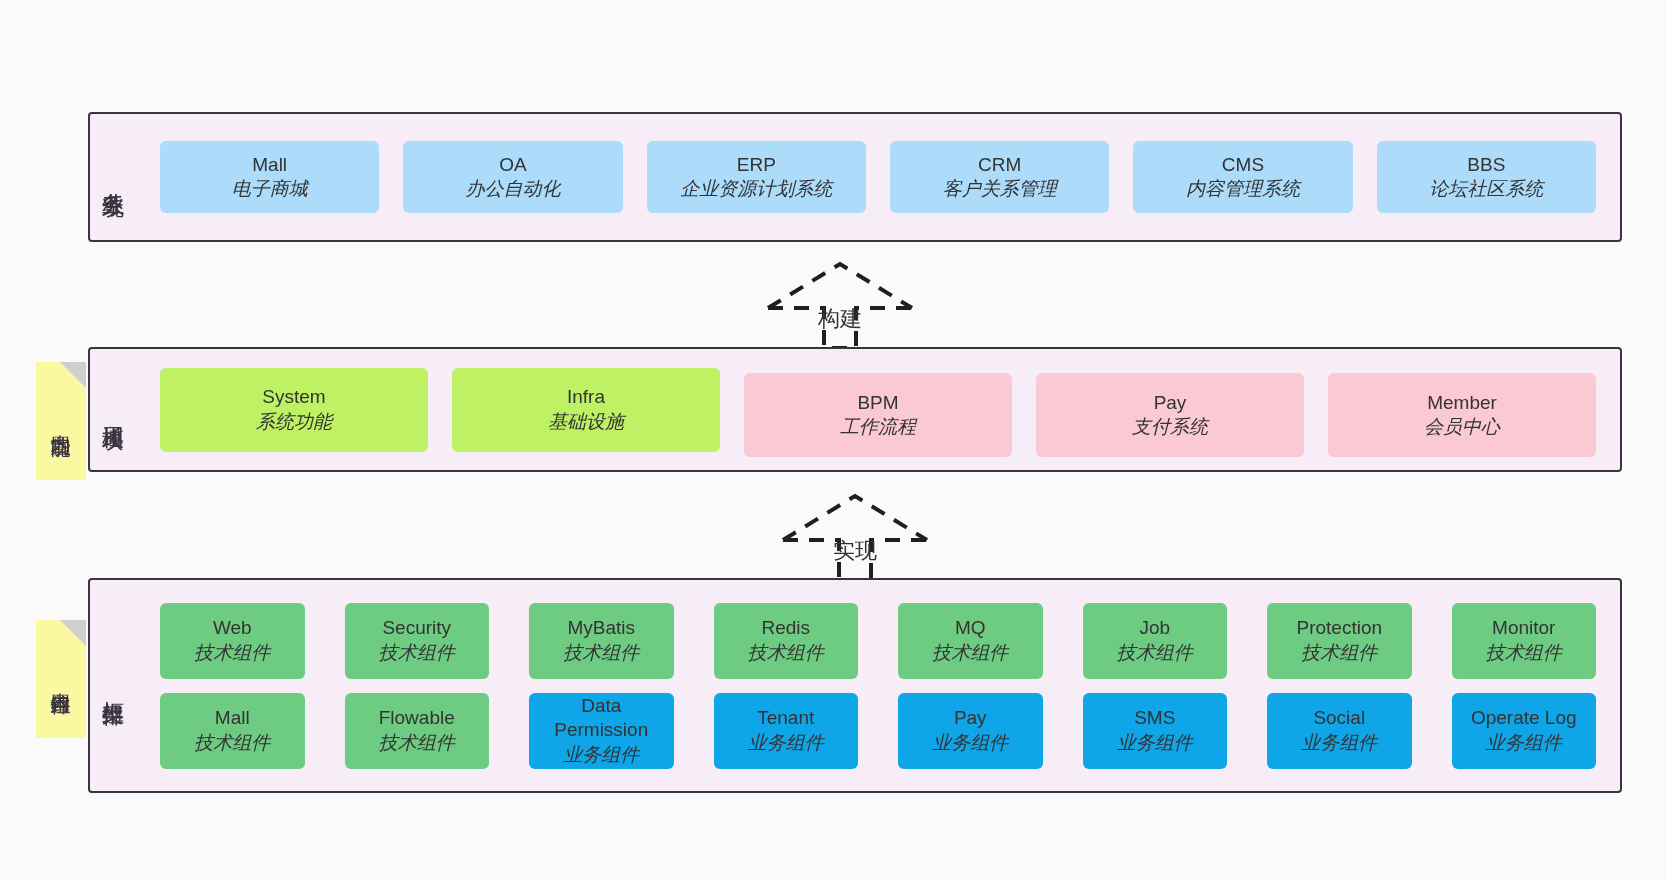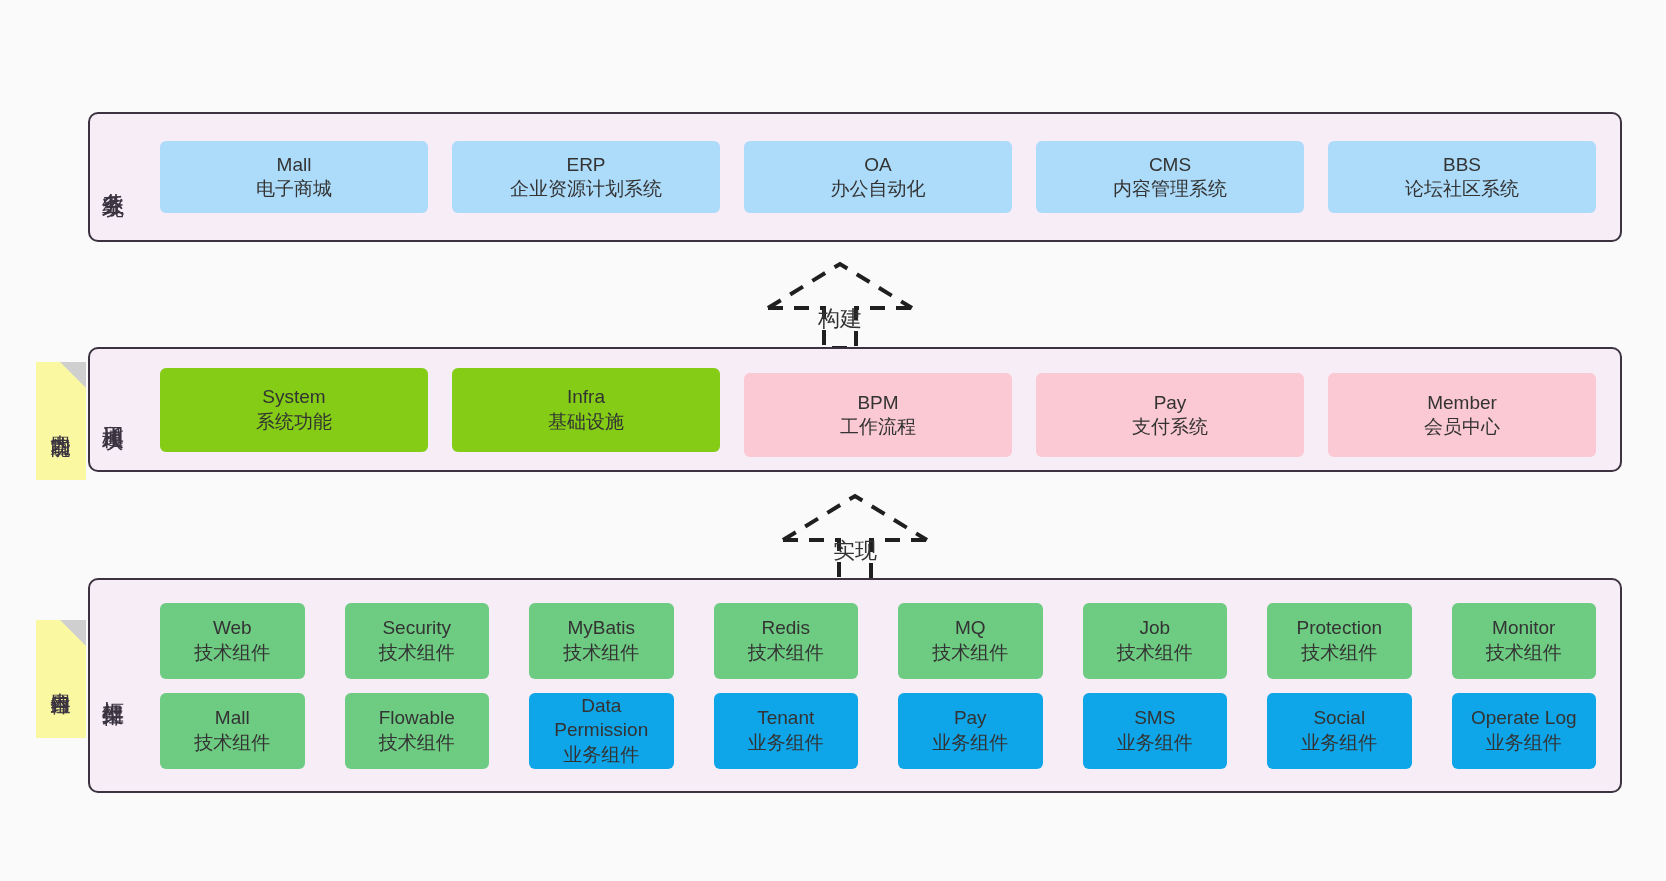--- a/index.html
+++ b/index.html
@@ -22,21 +22,21 @@
     width: 1666px;
     height: 881px;
   }
 
   
   .layer {
     position: absolute;
     box-sizing: border-box;
     background: #F7EDF6;
     border: 2px solid #3b3340;
-    border-radius: 10px;
+    border-radius: 4px;
     display: flex;
     align-items: stretch;
   }
   .layer-title {
     flex: 0 0 auto;
     width: 46px;
     display: flex;
     align-items: center;
     justify-content: center;
     font-size: 22px;
@@ -78,28 +78,28 @@
     align-items: center;
     justify-content: center;
     text-align: center;
     font-size: 19px;
     line-height: 1.28;
     color: #333333;
     padding: 6px 4px;
     box-sizing: border-box;
   }
   .node .t1 { white-space: normal; }
-  .node .t2 { white-space: nowrap; }
+  .node .t2 { white-space: nowrap; font-style: italic; }
 
   .layer-top .node { height: 72px; }
   .layer-mid .node { height: 84px; }
   .layer-bot .node { height: 76px; }
 
   .c-blue       { background: #ADDCFB; }
-  .c-red        { background: #84cc16; }
+  .c-red        { background: #bef264; }
   .c-pink       { background: #FBC9D4; margin-top: 11px; }
   .c-green      { background: #6ECB82; }
   .c-lightgreen { background: #0ea5e9; }
 
   
   .sticky {
     position: absolute;
     background: #FAF8A0;
     display: flex;
     align-items: center;
@@ -145,26 +145,30 @@
 
   <div class="layer layer-top" style="left:88px; top:112px; width:1534px; height:130px;">
     <div class="layer-title">业务系统</div>
     <div class="layer-body">
 
       <div class="node c-blue">
         <span class="t1">Mall</span>
         <span class="t2">电子商城</span>
       </div>
       <div class="node c-blue">
+        <span class="t1">OA</span>
+        <span class="t2">办公自动化</span>
+      </div>
+      <div class="node c-blue">
         <span class="t1">ERP</span>
         <span class="t2">企业资源计划系统</span>
       </div>
       <div class="node c-blue">
-        <span class="t1">OA</span>
-        <span class="t2">办公自动化</span>
+        <span class="t1">CRM</span>
+        <span class="t2">客户关系管理</span>
       </div>
       <div class="node c-blue">
         <span class="t1">CMS</span>
         <span class="t2">内容管理系统</span>
       </div>
       <div class="node c-blue">
         <span class="t1">BBS</span>
         <span class="t2">论坛社区系统</span>
       </div>
 

